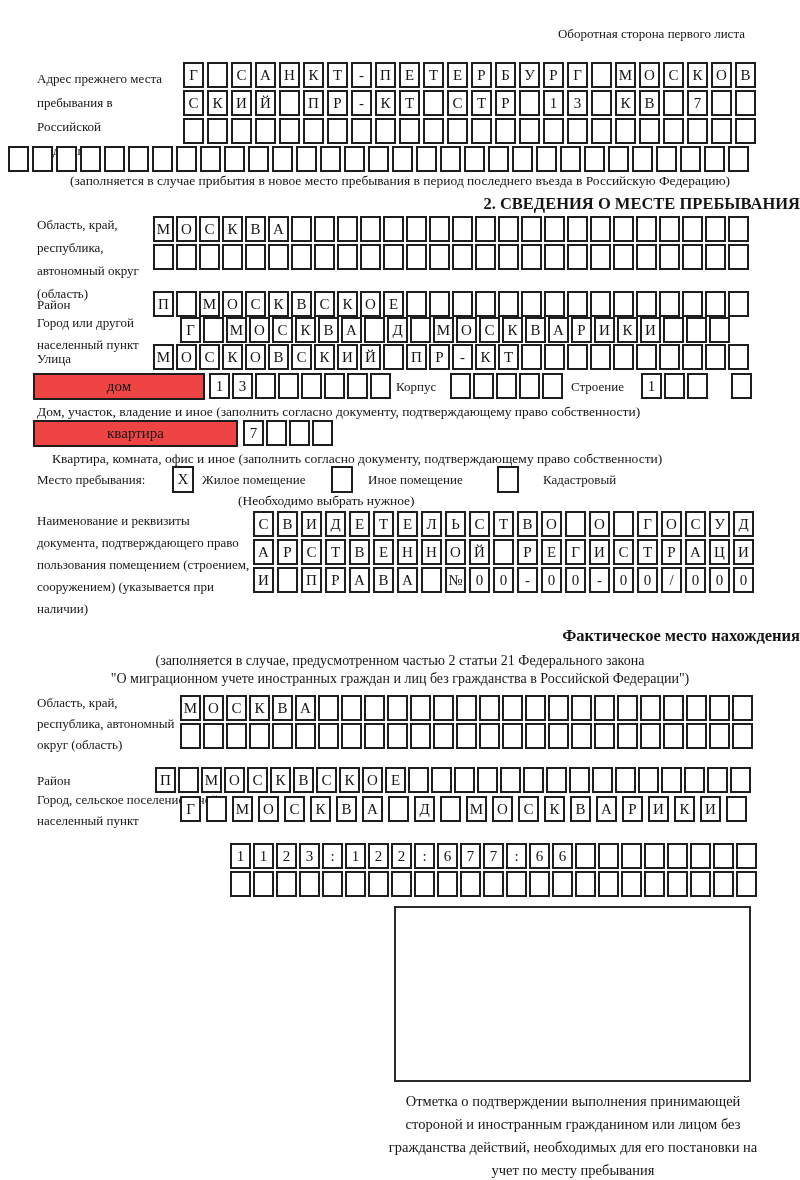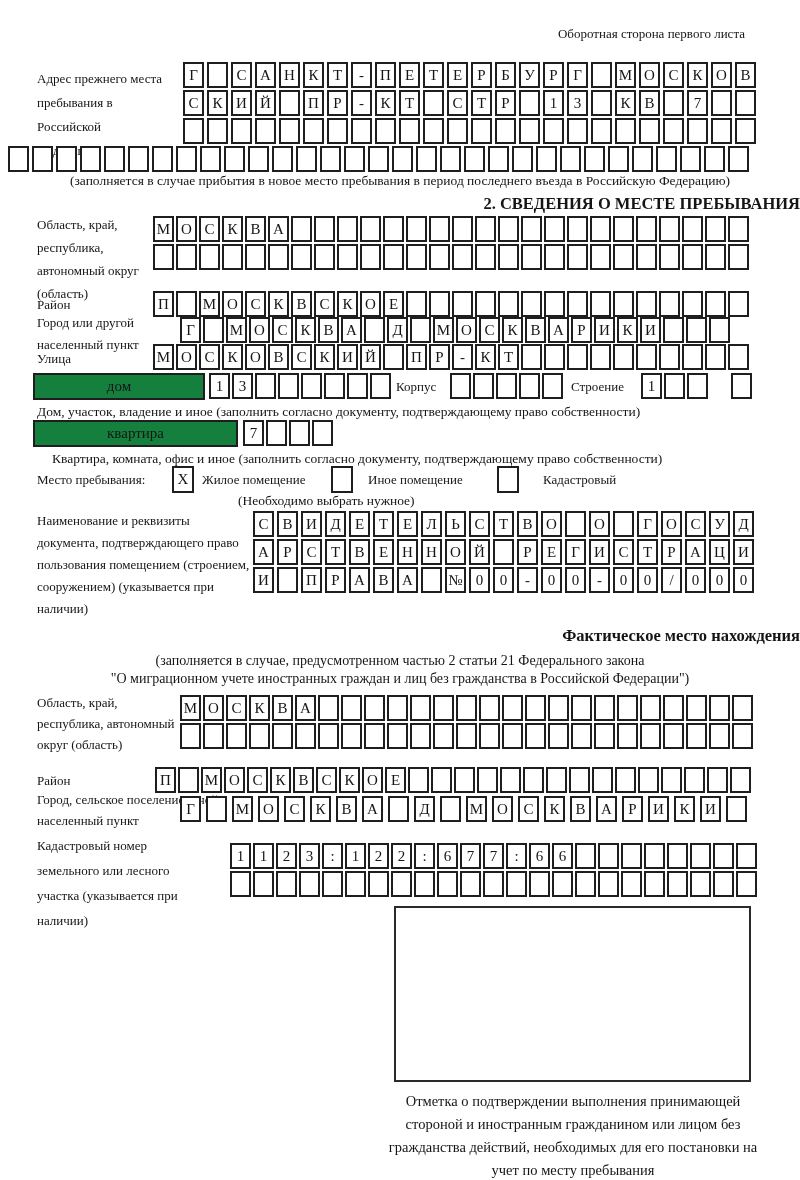--- a/index.html
+++ b/index.html
@@ -15,21 +15,21 @@
   .boxrow{position:absolute;display:flex;}
   .cell{
     box-sizing:border-box;flex:0 0 auto;width:21px;height:26px;border:2px solid #1e1e1e;
     margin-right:2px;display:flex;align-items:center;justify-content:center;
     font-size:15px;background:#fff;
   }
   .row-p24 .cell{margin-right:3px;}
   .row-p26 .cell{margin-right:5px;}
   .widebox{
     position:absolute;box-sizing:border-box;border:2px solid #1e1e1e;height:27px;
-    display:flex;align-items:center;justify-content:center;font-size:15px;background:#15803d;
+    display:flex;align-items:center;justify-content:center;font-size:15px;background:#ef4444;
   }
   .cb{
     position:absolute;box-sizing:border-box;width:22px;height:27px;border:2px solid #1e1e1e;
     display:flex;align-items:center;justify-content:center;font-size:15px;background:#fff;
   }
   .stamp{
     position:absolute;box-sizing:border-box;border:2px solid #2a2a2a;background:#fff;
   }
 </style>
 </head>
@@ -529,21 +529,20 @@
       <span class="cell">К</span>
       <span class="cell">В</span>
       <span class="cell">А</span>
       <span class="cell">Р</span>
       <span class="cell">И</span>
       <span class="cell">К</span>
       <span class="cell">И</span>
       <span class="cell"></span>
     </div>
 
-  <div class="abs lbl" style="left:37px;top:833px;width:175px;line-height:25px;">Кадастровый номер земельного или лесного участка (указывается при наличии)</div>
   <div class="boxrow" style="left:230px;top:843px;">
       <span class="cell">1</span>
       <span class="cell">1</span>
       <span class="cell">2</span>
       <span class="cell">3</span>
       <span class="cell">:</span>
       <span class="cell">1</span>
       <span class="cell">2</span>
       <span class="cell">2</span>
       <span class="cell">:</span>

